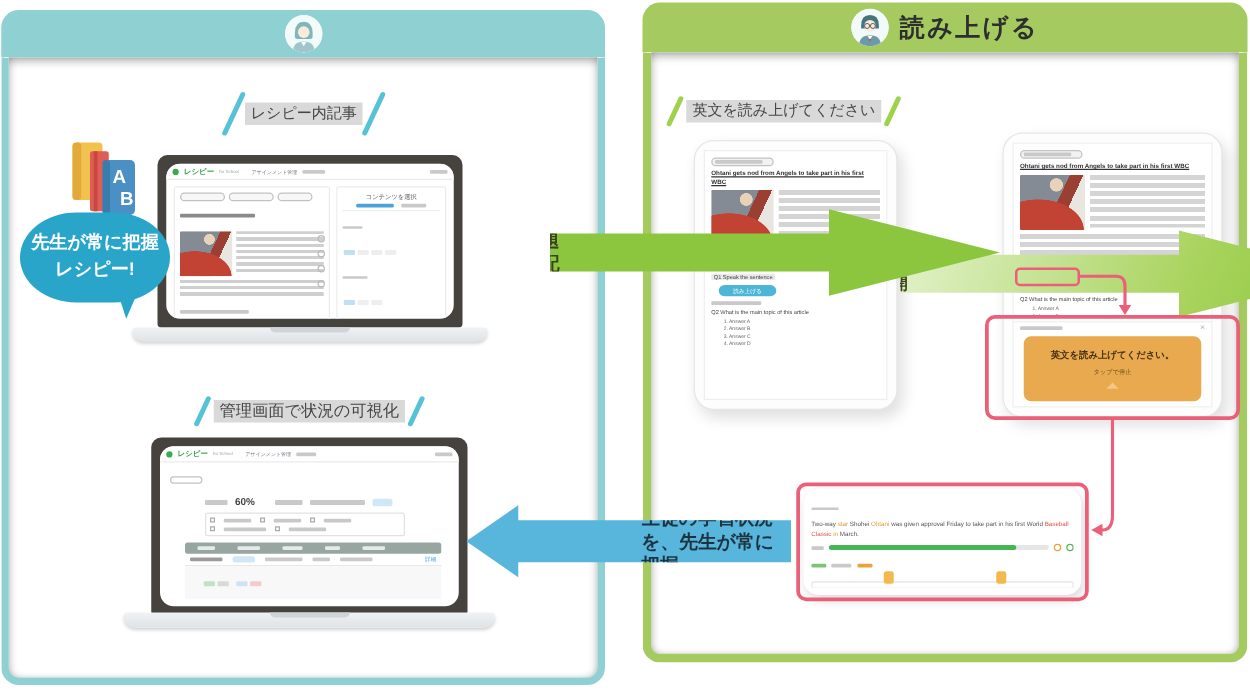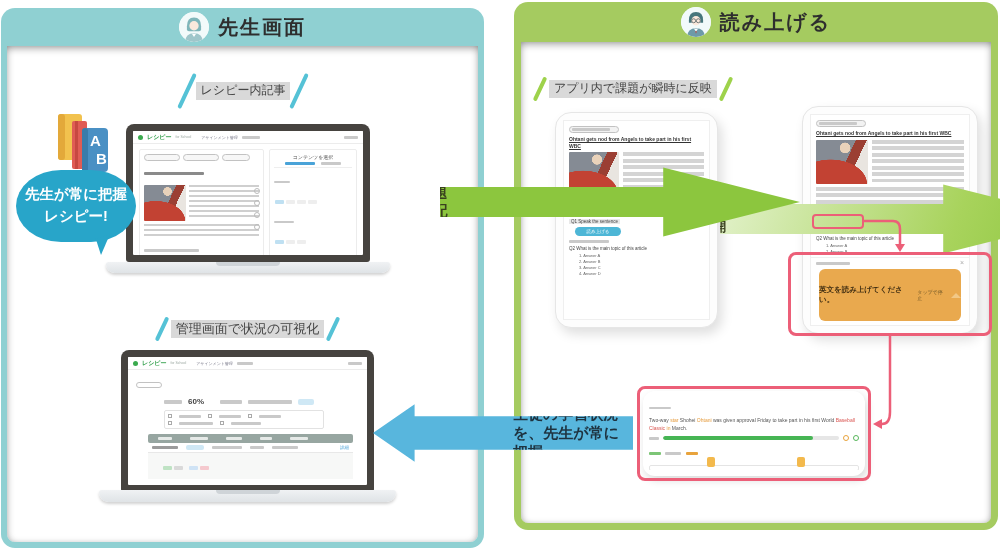--- a/index.html
+++ b/index.html
@@ -30,21 +30,21 @@
 .h26{height:26px}.h38{height:38px}
 
 
 .arr{position:absolute;display:flex;align-items:center;justify-content:center;z-index:5;
   font-weight:bold;color:#39411f}
 .arr-r{clip-path:polygon(0 29%,62% 29%,62% 2%,100% 50%,62% 98%,62% 71%,0 71%);padding-right:36%}
 .arr-l{clip-path:polygon(0 50%,16% 2%,16% 22%,100% 22%,100% 78%,16% 78%,16% 98%);padding-left:14%}
 
 
 .bezel{position:absolute;background:#46433f;border-radius:8px 8px 3px 3px;z-index:2}
-.scr{position:absolute;left:7px;top:7px;right:7px;bottom:7px;background:#fff;overflow:hidden;border-radius:1px}
+.scr{position:absolute;left:7px;top:7px;right:7px;bottom:7px;background:#fff;overflow:hidden;border-radius:11px}
 .lbase{position:absolute;background:linear-gradient(180deg,#f0f2f4,#dfe3e6);border-radius:3px 3px 10px 10px;
   box-shadow:0 2px 3px rgba(0,0,0,.18);z-index:2}
 .lbase i{position:absolute;left:50%;top:0;width:64px;height:4px;margin-left:-32px;background:#cfd4d8;
   border-radius:0 0 5px 5px;display:block}
 .tablet{position:absolute;background:#fdfdfd;border:1px solid #e6e6e6;border-radius:16px;
   box-shadow:4px 6px 12px rgba(0,0,0,.13);z-index:2}
 .tsc{position:absolute;left:7px;top:7px;right:7px;bottom:7px;background:#fff;border:1px solid #efefef;
   overflow:hidden;font-size:5px}
 .phone{position:absolute;background:#fff;border-radius:12px;box-shadow:2px 4px 9px rgba(0,0,0,.15);z-index:2}
 .psc{position:absolute;left:6px;top:6px;right:6px;bottom:6px;background:#fff;overflow:hidden}
@@ -66,21 +66,21 @@
   linear-gradient(115deg,#858b94 0 55%,#9b3f33 55% 70%,#e9e5e0 70% 100%)}
 .chip{display:inline-block;width:9px;height:4px;border-radius:1px;margin:0 1px}
 
 
 .redbox{position:absolute;border:3px solid #ec5f78;border-radius:8px;z-index:6;pointer-events:none}
 .redbox-thin{border-width:2px;border-radius:4px}
 
 
 .sdialog{position:absolute;left:0;right:0;bottom:0;height:68px;background:#fff;border-top:1px solid #f0f0f0;z-index:4}
 .obox{position:absolute;left:8px;right:8px;top:11px;bottom:4px;background:#e9a94e;border-radius:6px;
-  display:flex;flex-direction:row;align-items:center;justify-content:center;gap:5px}
+  display:flex;flex-direction:column;align-items:center;justify-content:center;gap:5px}
 .obox .msg{font-size:7.5px;font-weight:bold;color:#433013}
 .obox .sub{font-size:5px;color:#6b5426}
 .tri-up{width:0;height:0;border-left:5px solid rgba(0,0,0,0);border-right:5px solid rgba(0,0,0,0);
   border-bottom:5px solid #f2c886}
 
 
 .bubble{position:absolute;background:#28a5c9;border-radius:50px/40px;display:flex;flex-direction:column;
   align-items:center;justify-content:center;z-index:3;color:#fff;font-weight:bold;font-size:14.5px;line-height:1.5}
 .bubble-tail{position:absolute;width:0;height:0;border-top:17px solid #28a5c9;
   border-right:15px solid rgba(0,0,0,0);transform:rotate(-18deg);z-index:3}
@@ -99,21 +99,20 @@
   <div class="p-head t-head">
     <span class="avatar">
       <svg viewBox="0 0 36 36" width="30" height="30">
         <circle cx="18" cy="18" r="18" fill="#f2fafa"></circle>
         <path d="M9.5 17 Q9.5 6.5 18 6.5 Q26.5 6.5 26.5 17 L26.5 21 Q26.5 23 24 23 L12 23 Q9.5 23 9.5 21 Z" fill="#7fb6ba"></path>
         <circle cx="18" cy="16.5" r="5.6" fill="#fbe9dc"></circle>
         <path d="M7.5 36 Q7.5 25.5 18 25.5 Q28.5 25.5 28.5 36 Z" fill="#9fc6ca"></path>
         <path d="M15.5 26 L18 30 L20.5 26 Z" fill="#fff"></path>
       </svg>
     </span>
-    <span class="p-title">先生画面</span>
   </div>
   <div class="p-body t-body"></div>
 
   <div class="cap" style="left:88px;top:72px;width:310px">
     <span class="sl sl-t h38"></span>
     <span class="col">
       <span class="txt">レシピー内記事</span>
     </span>
     <span class="sl sl-t h38"></span>
   </div>
@@ -287,21 +286,21 @@
         <path d="M15.5 26 L18 29.5 L20.5 26 Z" fill="#fff"></path>
         <path d="M17 29 L18 32 L19 29 Z" fill="#c4453c"></path>
       </svg>
     </span>
     <span class="p-title">読み上げる</span>
   </div>
   <div class="p-body s-body"></div>
 
   <div class="cap" style="left:538px;top:76px">
     <span class="sl sl-g h26"></span>
-    <span class="txt">アプリ内で課題が瞬時に反映</span>
+    <span class="txt">英文を読み上げてください</span>
     <span class="sl sl-g h26"></span>
   </div>
 
   <div class="tablet" style="left:555px;top:112px;width:163px;height:216px">
     <div class="tsc">
       <div style="position:relative;padding:5px">
         <span class="pillsk" style="width:50px;height:7px;background:#f2f2f2;display:flex;align-items:center;padding:0 2px">
             <span class="b" style="width:38px;height:2.5px"></span>
           </span>
         <div style="font-size:5px;font-weight:bold;color:#333;text-decoration:underline;line-height:1.3;margin-top:3px">Ohtani gets nod from Angels to take part in his first WBC</div>

